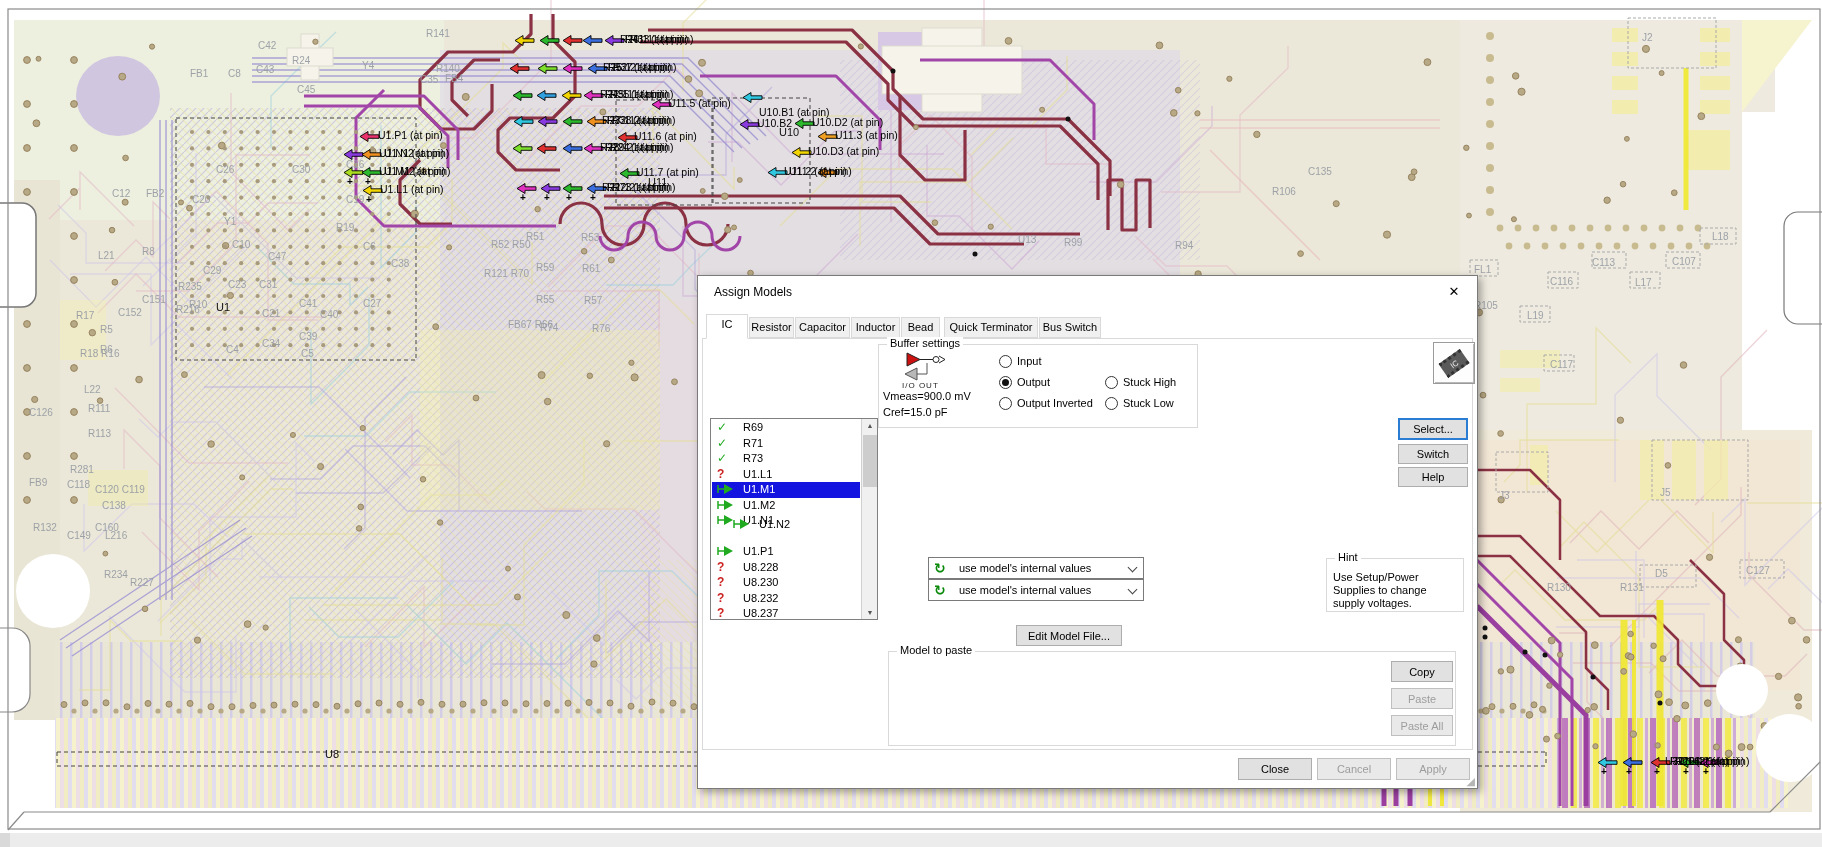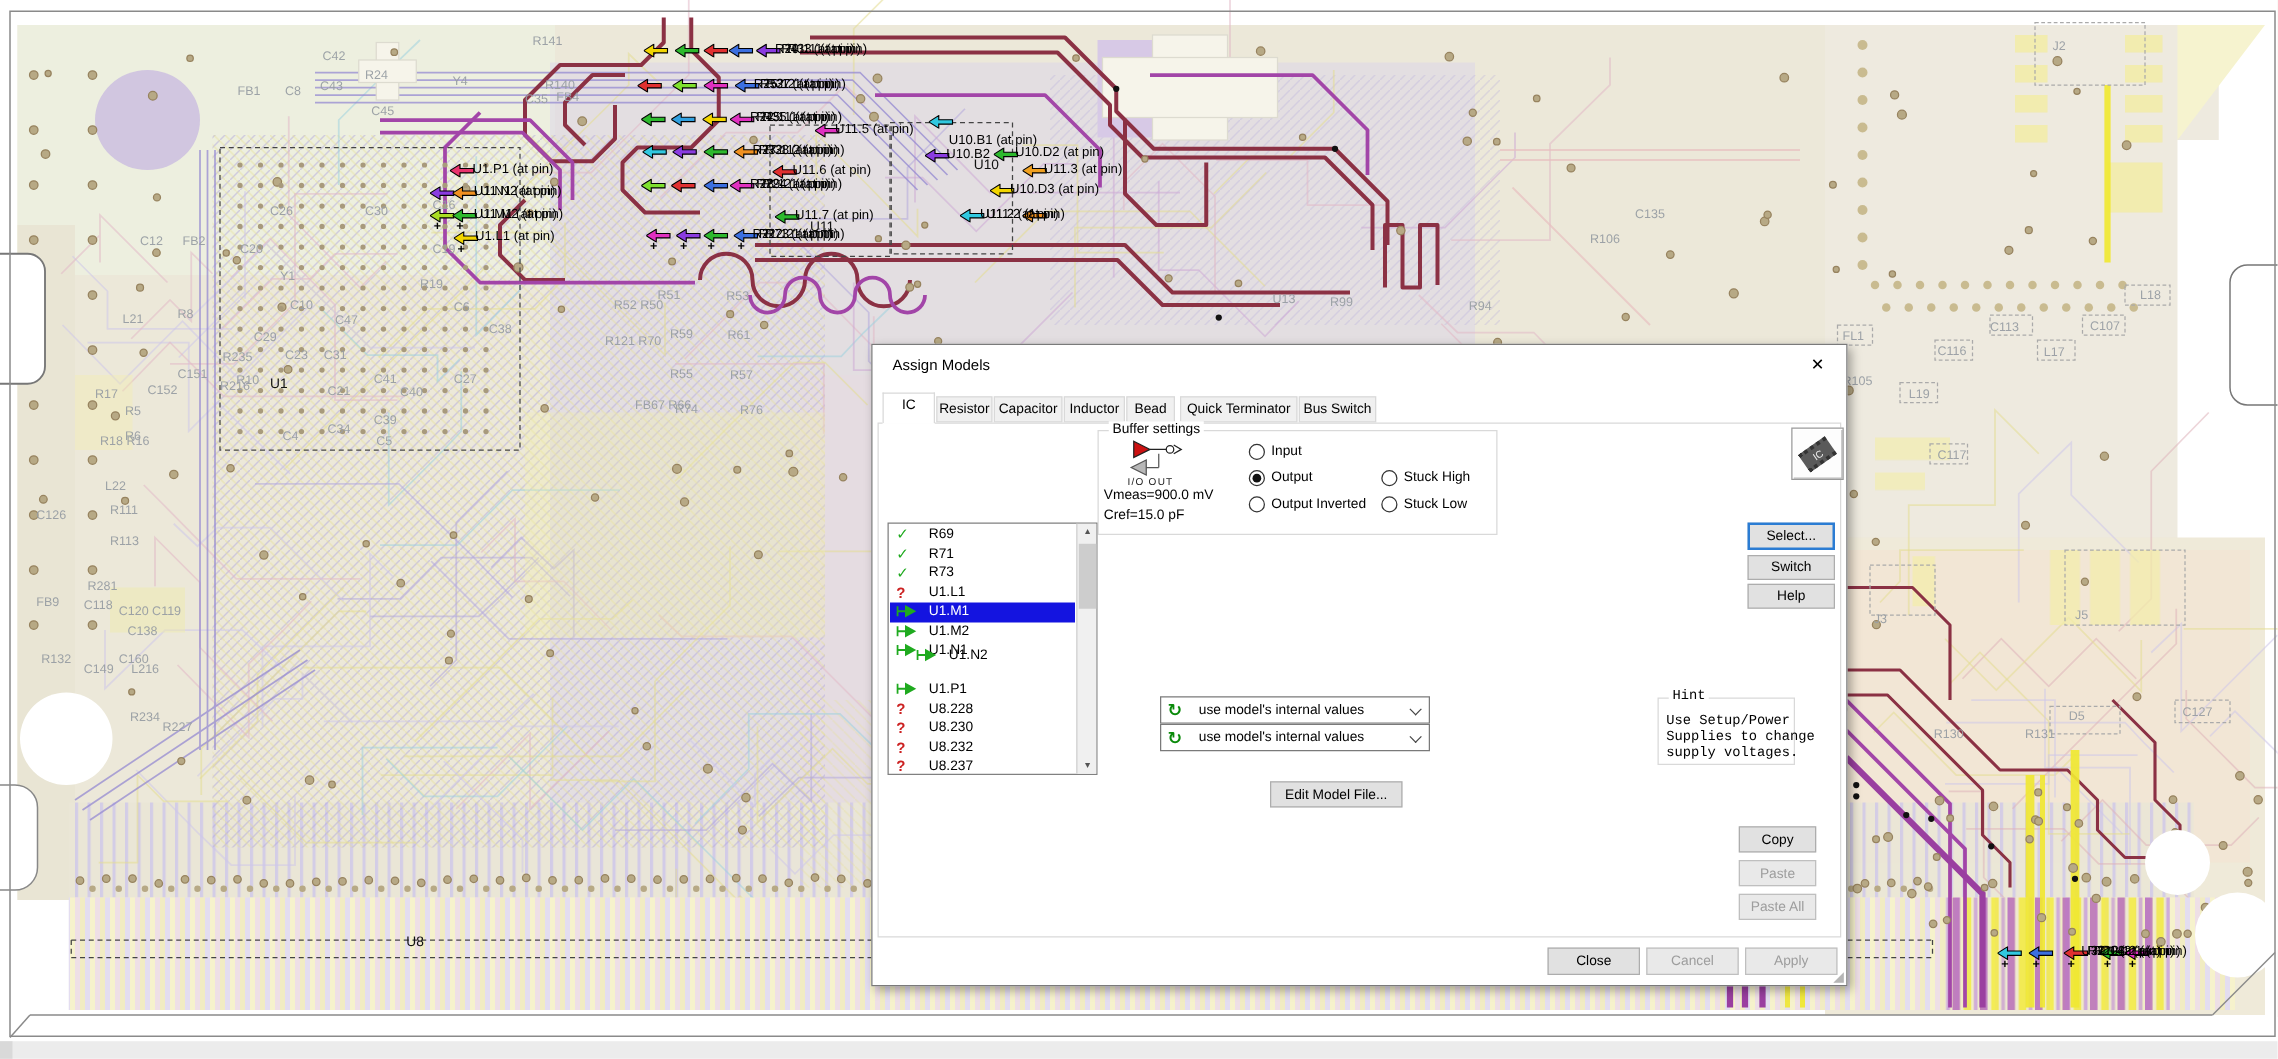--- a/index.html
+++ b/index.html
@@ -17,21 +17,21 @@
     border:1px solid #7a7a7a;box-shadow:3px 3px 8px rgba(0,0,0,.35);font-size:11px;color:#000;}
   #dlg *{position:absolute;box-sizing:border-box;}
   .dlg-title{left:16px;top:9px;font-size:12px;}
   .dlg-close{left:746px;top:6px;width:20px;height:20px;font-size:13px;text-align:center;line-height:20px;cursor:pointer;}
   .tab{top:41px;height:21px;background:#f0f0f0;border:1px solid #d9d9d9;text-align:center;line-height:19px;z-index:2;}
   .tab.active{top:38px;height:25px;background:#fff;border-bottom:1px solid #fff;z-index:4;}
   .tabpanel{left:4px;top:62px;width:771px;height:412px;border:1px solid #d9d9d9;background:#fff;z-index:1;}
   .group{border:1px solid #d9d9d9;background:transparent;z-index:3;}
   .group>.legend{position:absolute;top:-8px;left:8px;background:#fff;padding:0 3px;font-size:11px;white-space:nowrap;}
   #grp-buffer{left:180px;top:68px;width:320px;height:84px;}
-  #grp-hint{left:628px;top:282px;width:110px;height:54px;font-family:Liberation Mono, monospace;}
+  #grp-hint{left:628px;top:282px;width:138px;height:54px;}
   #grp-paste{left:190px;top:375px;width:568px;height:95px;}
   .radio{width:13px;height:13px;border:1px solid #333;border-radius:50%;background:#fff;}
   .radio.sel::after{content:"";position:absolute;left:2px;top:2px;width:7px;height:7px;border-radius:50%;background:#111;}
   .radio-label{white-space:nowrap;font-size:11px;}
   .btn{background:#e1e1e1;border:1px solid #adadad;text-align:center;font-size:11px;
     font-family:inherit;color:#000;padding:0;z-index:5;}
   .btn.focused{border:2px solid #2b7cd3;}
   .btn.disabled{background:#e9e9e9;border-color:#bfbfbf;color:#9d9d9d;}
   #pins-list{left:12px;top:142px;width:168px;height:202px;border:1px solid #808080;background:#fff;z-index:3;}
   .pin-row{left:1px;height:15.5px;width:148px;font-size:11px;line-height:15.5px;white-space:nowrap;}
@@ -1398,20 +1398,23 @@
     <span class="legend">Hint</span>
     <div class="hint-text">Use Setup/Power Supplies to change supply voltages.</div>
   </div>
 
   <button class="btn focused" style="left:700px;top:142px;width:70px;height:22px;">Select...</button>
   <button class="btn" style="left:700px;top:168px;width:70px;height:20px;">Switch</button>
   <button class="btn" style="left:700px;top:191px;width:70px;height:20px;">Help</button>
 
   <button class="btn" style="left:318px;top:349px;width:106px;height:21px;">Edit Model File...</button>
 
+  <div id="grp-paste" class="group">
+    <span class="legend">Model to paste</span>
+  </div>
   <button class="btn" style="left:693px;top:385px;width:62px;height:21px;">Copy</button>
   <button class="btn disabled" style="left:693px;top:412px;width:62px;height:21px;">Paste</button>
   <button class="btn disabled" style="left:693px;top:439px;width:62px;height:21px;">Paste All</button>
 
   <button class="btn" style="left:540px;top:482px;width:74px;height:22px;">Close</button>
   <button class="btn disabled" style="left:619px;top:482px;width:74px;height:22px;">Cancel</button>
   <button class="btn disabled" style="left:698px;top:482px;width:74px;height:22px;">Apply</button>
   <div class="grip">◢</div>
 </div>
 

